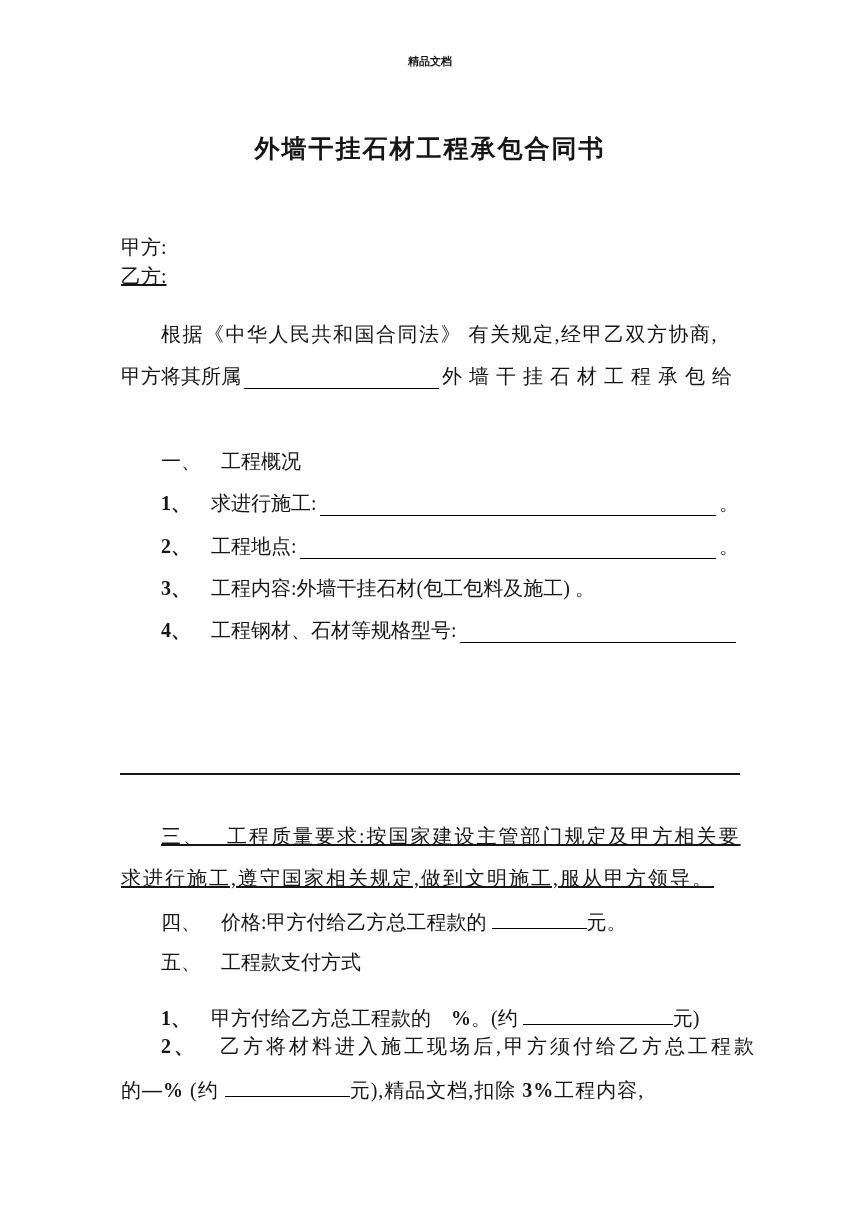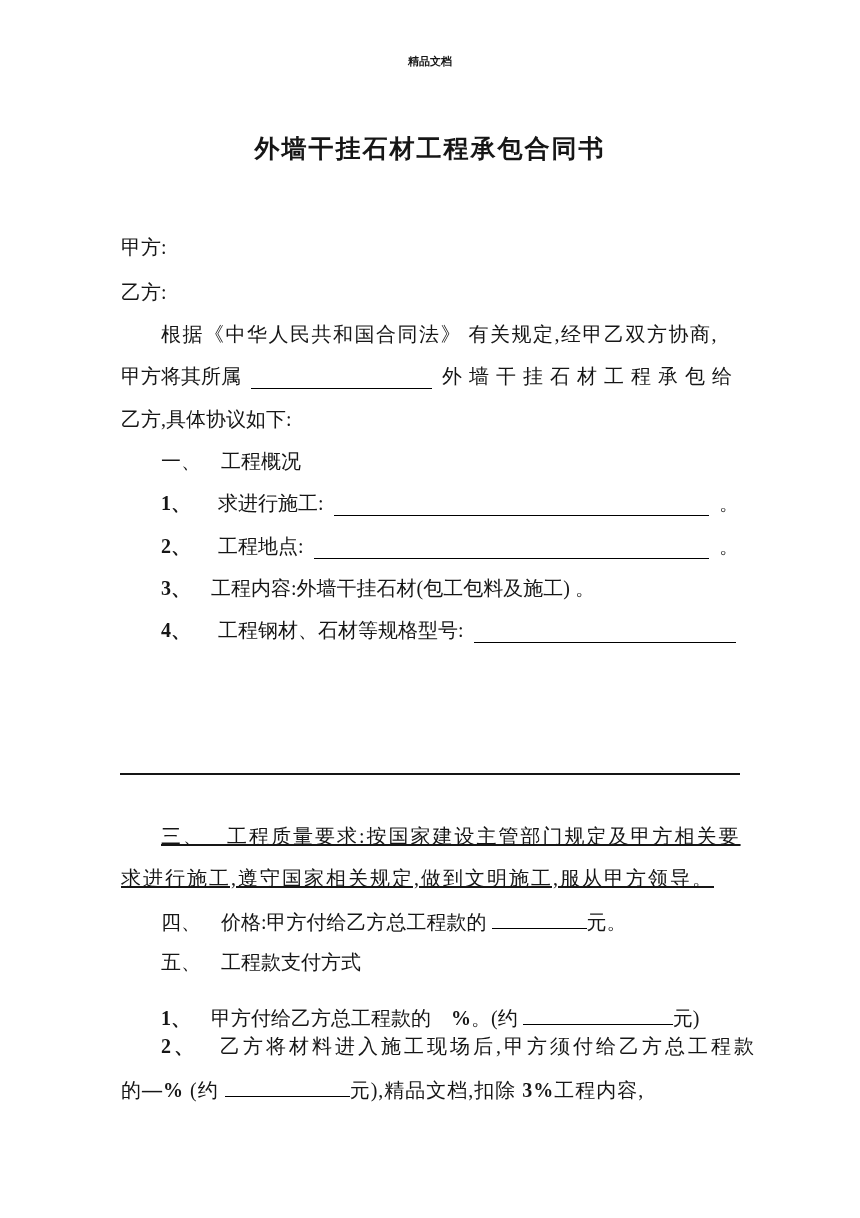--- a/index.html
+++ b/index.html
@@ -9,32 +9,32 @@
   }
   .ln{
     position:absolute;left:121px;width:618px;box-sizing:border-box;
     font-size:20px;line-height:26px;white-space:nowrap;
   }
   .center{left:0;width:860px;text-align:center;}
   .wm{top:54px;font-size:11px;line-height:14px;font-weight:bold;}
   .title{top:132px;font-size:25px;line-height:34px;font-weight:bold;letter-spacing:2px;}
   .ind{text-indent:40px;}
   .pind{padding-left:40px;}
-  .flexline{display:flex;gap:7px;}
+  .flexline{display:flex;}
   .fill{flex:1 1 auto;border-bottom:1.5px solid #000;margin:0 3px;}
   .uw{display:inline-block;border-bottom:1.5px solid #000;height:1.05em;}
   .b{font-weight:bold;}
   .ls15{letter-spacing:1.5px;}
   .ls2{letter-spacing:2px;text-decoration:underline;}
   .ls3{letter-spacing:3px;}
   .ls1{letter-spacing:1px;}
   .ls7{letter-spacing:7px;}
   .rule{position:absolute;left:120px;top:773px;width:620px;height:0;border-top:2px solid #151515;}
   
-  .y-pa{top:234px;} .y-pb{top:279px;}
+  .y-pa{top:234px;} .y-pb{top:263px;text-decoration:underline;}
   .y-i1{top:321px;} .y-i2{top:363px;} .y-i3{top:406px;}
   .y-s1h{top:448px;} .y-s1a{top:490px;} .y-s1b{top:533px;} .y-s1c{top:575px;} .y-s1d{top:617px;}
   .y-s2{top:781px;}
   .y-s3a{top:823px;} .y-s3b{top:865px;}
   .y-s4{top:907px;} .y-s5h{top:949px;}
   .y-s5a{top:1003px;} .y-s5b1{top:1033px;} .y-s5b2{top:1075px;}
 </style>
 </head>
 <body>
 
@@ -48,21 +48,20 @@
   <div class="ln y-pb">乙方:</div>
 
   <div class="ln y-i1 ind ls15">根据《中华人民共和国合同法》  有关规定,经甲乙双方协商,</div>
 
   <div class="ln y-i2 flexline">
     <span>甲方将其所属</span>
     <span class="fill"></span>
     <span class="ls7">外墙干挂石材工程承包给</span>
   </div>
 
-  <div class="ln y-i3">乙方,具体协议如下:</div>
 
   <div class="ln y-s1h ind">一、　工程概况</div>
 
   <div class="ln y-s1a flexline pind">
     <span class="b">1、</span>
     <span>　求进行施工: </span>
     <span class="fill"></span>
     <span>。</span>
   </div>
 

